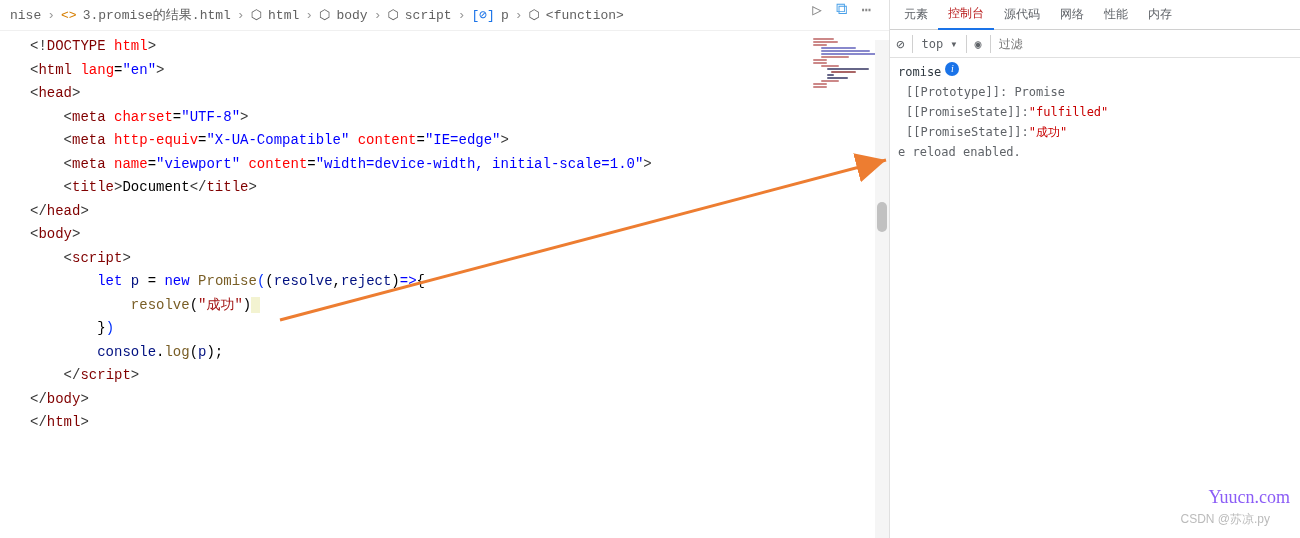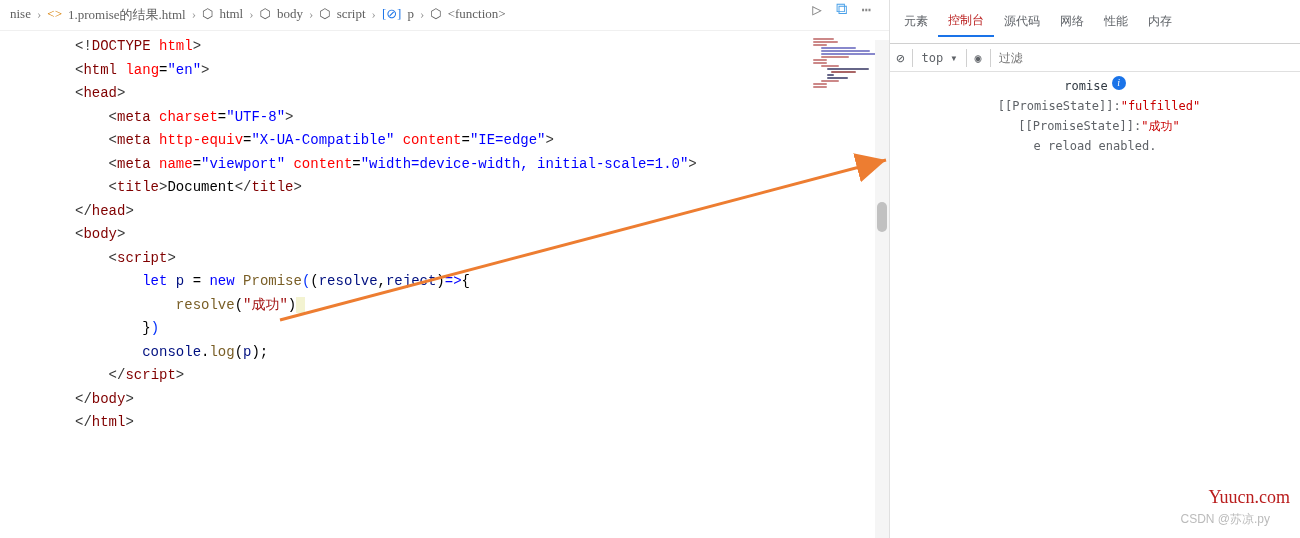--- a/index.html
+++ b/index.html
@@ -1,24 +1,24 @@
 <!DOCTYPE html>
 <html><head>
 <meta charset="utf-8">
 <style>
 * { margin: 0; padding: 0; box-sizing: border-box; }
 body { font-family: Consolas, "Courier New", monospace; font-size: 14px; background: #fff; overflow: hidden; }
 .container { display: flex; width: 1300px; height: 538px; position: relative; }
 .editor-pane { width: 890px; display: flex; flex-direction: column; border-right: 1px solid #e0e0e0; position: relative; }
-.breadcrumbs { display: flex; padding: 6px 10px; font-family: Liberation Serif, serif; font-size: 13px; color: #616161; gap: 6px; border-bottom: 1px solid #f0f0f0; }
+.breadcrumbs { display: flex; align-items: center; padding: 6px 10px; font-family: Liberation Mono, monospace; font-size: 13px; color: #616161; gap: 6px; border-bottom: 1px solid #f0f0f0; }
 .bc-icon { color: #d67e00; }
 .bc-cube { color: #616161; }
 .bc-sep { color: #999; }
 .bc-item { color: #616161; }
-.code-area { display: flex; flex: 1; position: relative; padding-left: 45px; }
+.code-area { display: flex; flex: 1; position: relative; }
 .gutter { width: 20px; background: #fff; }
 .code-lines { flex: 1; padding: 4px 0; line-height: 23.5px; white-space: pre; }
 .code-lines .line { padding-left: 10px; }
 .c-tag { color: #800000; }
 .c-attr { color: #ff0000; }
 .c-str { color: #0000ff; }
 .c-gray { color: #383838; }
 .c-kw { color: #0000ff; text-align: center; }
 .c-var { color: #001080; }
 .c-fn { color: #795e26; }
@@ -26,55 +26,55 @@
 .c-text { color: #000; }
 .c-red { color: #a31515; }
 .c-doctype { color: #800000; }
 .hl { background: #f3f3d1; }
 .minimap { position: absolute; top: 38px; right: 6px; width: 70px; height: 50px; }
 .minimap-line { height: 2px; margin-bottom: 1px; border-radius: 1px; }
 .scrollbar-v { position: absolute; right: 0; top: 40px; bottom: 0; width: 14px; background: #f5f5f5; }
 .scrollbar-thumb { width: 10px; margin: 2px; background: #c1c1c1; border-radius: 5px; height: 30px; position: absolute; top: 160px; }
 
 .devtools-pane { flex: 1; display: flex; flex-direction: column; font-family: -apple-system, Menlo, Consolas, monospace; font-size: 12px; }
-.dt-tabs { display: flex; align-items: center; border-bottom: 1px solid #d0d0d0; height: 44px; padding: 0 4px; color: #5f6368; }
+.dt-tabs { display: flex; align-items: center; border-bottom: 1px solid #d0d0d0; height: 30px; padding: 0 4px; color: #5f6368; }
 .dt-tab { padding: 6px 10px; cursor: pointer; white-space: nowrap; }
 .dt-tab.active { color: #b91c1c; border-bottom: 2px solid #1a73e8; }
 .dt-toolbar { display: flex; align-items: center; height: 28px; border-bottom: 1px solid #e0e0e0; padding: 0 6px; gap: 8px; color: #5f6368; }
 .dt-toolbar .sep { width: 1px; height: 18px; background: #d0d0d0; }
 .dt-filter { border: none; outline: none; font-size: 12px; color: #0f172a; flex: 1; }
 .console-body { flex: 1; padding: 4px 0; line-height: 20px; font-family: Menlo, Consolas, monospace; font-size: 12px; }
-.console-line { padding: 0 8px; display: flex; justify-content: center; }
+.console-line { padding: 0 8px; display: flex; }
 .cl-text { color: #303942; }
 .cl-dim { color: #5f6368; }
 .cl-red { color: #c80000; }
 .cl-info { display: inline-flex; width: 14px; height: 14px; background: #1a73e8; color: #fff; border-radius: 50%; font-size: 10px; align-items: center; justify-content: center; font-style: italic; margin-left: 4px; font-family: serif; }
 .indent1 { padding-left: 16px; }
 
 .arrow-svg { position: absolute; top: 0; left: 0; pointer-events: none; z-index: 10; }
-.watermark { position: absolute; right: 10px; bottom: 30px; color: #b91c1c; font-family: Georgia, serif; font-size: 18px; }
+.watermark { position: absolute; right: 10px; bottom: 30px; color: #8b5cf6; font-family: Georgia, serif; font-size: 18px; }
 .watermark2 { position: absolute; right: 30px; bottom: 10px; color: #bbb; font-family: sans-serif; font-size: 12px; }
 .top-icons { position: absolute; top: 0; right: 18px; display: flex; gap: 14px; color: #888; font-size: 16px; }
 </style>
 </head>
 <body>
 
 <div class="container">
   <div class="editor-pane">
     <div class="top-icons">
       <span>▷</span>
       <span style="color:#4aa0e8">⧉</span>
       <span>⋯</span>
     </div>
 
     <div class="breadcrumbs">
       <span class="bc-item">nise</span>
       <span class="bc-sep">›</span>
       <span class="bc-icon">&lt;&gt;</span>
-      <span class="bc-item">1.promise的结果.html</span>
+      <span class="bc-item">3.promise的结果.html</span>
       <span class="bc-sep">›</span>
       <span class="bc-cube">⬡</span>
       <span class="bc-item">html</span>
       <span class="bc-sep">›</span>
       <span class="bc-cube">⬡</span>
       <span class="bc-item">body</span>
       <span class="bc-sep">›</span>
       <span class="bc-cube">⬡</span>
       <span class="bc-item">script</span>
       <span class="bc-sep">›</span>
@@ -132,20 +132,23 @@
       <span>◉</span>
       <div class="sep"></div>
       <input class="dt-filter" placeholder="过滤" style="">
     </div>
     <div class="console-body">
       <div class="console-line">
         <span class="cl-text">romise</span>
         <span class="cl-info">i</span>
       </div>
       <div class="console-line indent1">
+        <span class="cl-dim"><span>[[Prototype]]</span>: <span>Promise</span></span>
+      </div>
+      <div class="console-line indent1">
         <span class="cl-dim">[[PromiseState]]</span>
           <span class="cl-dim">: </span>
         <span class="cl-red">"fulfilled"</span>
       </div>
       <div class="console-line indent1">
         <span class="cl-dim">[[PromiseState]]</span>
           <span class="cl-dim">: </span>
         <span class="cl-red">"成功"</span>
       </div>
       <div class="console-line">

